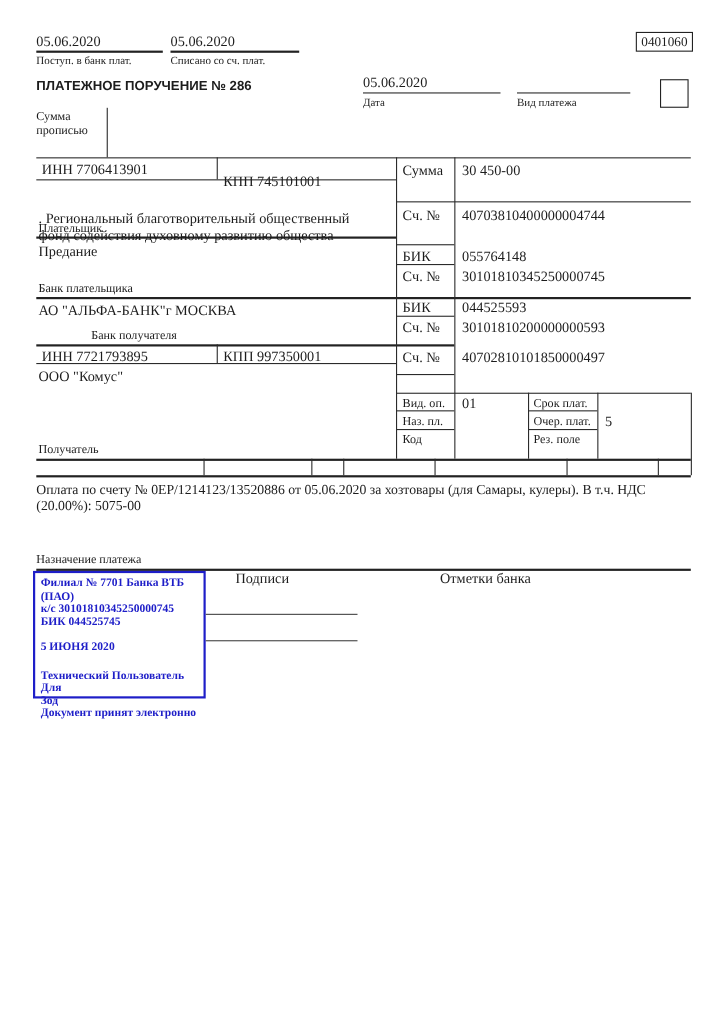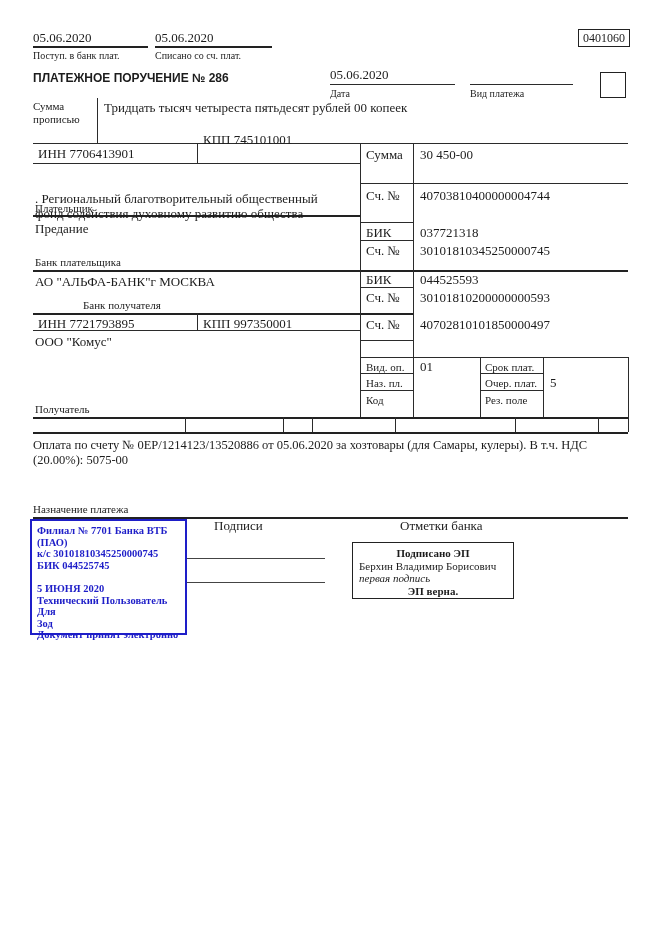--- a/index.html
+++ b/index.html
@@ -40,21 +40,20 @@
   <div class="abs title" style="left:33px;top:71px;">ПЛАТЕЖНОЕ ПОРУЧЕНИЕ № 286</div>
   <div class="abs val" style="left:330px;top:68px;">05.06.2020</div>
   <div class="hl" style="left:330px;top:84px;width:125px;"></div>
   <div class="abs lbl" style="left:330px;top:88px;">Дата</div>
   <div class="hl" style="left:470px;top:84px;width:103px;"></div>
   <div class="abs lbl" style="left:470px;top:88px;">Вид платежа</div>
   <div class="box" style="left:600px;top:72px;width:26px;height:26px;"></div>
 
   <div class="abs mlbl" style="left:33px;top:100px;width:56px;white-space:normal;line-height:13px;">Сумма прописью</div>
   <div class="vl" style="left:97px;top:98px;height:45px;"></div>
-  <div class="abs val" style="left:104px;top:101px;">Тридцать тысяч четыреста пятьдесят рублей 00 копеек</div>
 
   <div class="hl" style="left:33px;top:143px;width:595px;"></div>
   <div class="hl" style="left:33px;top:163px;width:327px;"></div>
   <div class="hl" style="left:360px;top:183px;width:268px;"></div>
   <div class="hl2" style="left:33px;top:215px;width:327px;"></div>
   <div class="hl" style="left:360px;top:222px;width:53px;"></div>
   <div class="hl" style="left:360px;top:240px;width:53px;"></div>
   <div class="hl2" style="left:33px;top:270px;width:595px;"></div>
   <div class="hl" style="left:360px;top:287px;width:53px;"></div>
   <div class="hl2" style="left:33px;top:313px;width:380px;"></div>
@@ -77,42 +76,42 @@
   <div class="vl" style="left:628px;top:357px;height:75px;"></div>
 
   <div class="vl" style="left:185px;top:417px;height:15px;"></div>
   <div class="vl" style="left:283px;top:417px;height:15px;"></div>
   <div class="vl" style="left:312px;top:417px;height:15px;"></div>
   <div class="vl" style="left:395px;top:417px;height:15px;"></div>
   <div class="vl" style="left:515px;top:417px;height:15px;"></div>
   <div class="vl" style="left:598px;top:417px;height:15px;"></div>
 
   <div class="abs val" style="left:38px;top:147px;">ИНН 7706413901</div>
-  <div class="abs val" style="left:203px;top:133px;">КПП 745101001</div>
+  <div class="abs val" style="left:203px;top:158px;">КПП 745101001</div>
   <div class="abs wrapval" style="left:35px;top:166px;width:310px;margin-top:25px;">. Региональный благотворительный общественный фонд содействия духовному развитию общества Предание</div>
   <div class="abs mlbl" style="left:35px;top:202px;">Плательщик</div>
 
   <div class="abs mlbl" style="left:35px;top:256px;">Банк плательщика</div>
 
   <div class="abs val" style="left:35px;top:275px;">АО "АЛЬФА-БАНК"г МОСКВА</div>
   <div class="abs mlbl" style="left:35px;top:299px;margin-left:48px;">Банк получателя</div>
 
   <div class="abs val" style="left:38px;top:317px;">ИНН 7721793895</div>
   <div class="abs val" style="left:203px;top:317px;">КПП 997350001</div>
   <div class="abs val" style="left:35px;top:335px;">ООО "Комус"</div>
   <div class="abs mlbl" style="left:35px;top:403px;">Получатель</div>
 
   <div class="abs val" style="left:366px;top:148px;">Сумма</div>
   <div class="abs val" style="left:420px;top:148px;">30 450-00</div>
 
   <div class="abs val" style="left:366px;top:189px;">Сч. №</div>
   <div class="abs val" style="left:420px;top:189px;">40703810400000004744</div>
 
   <div class="abs val" style="left:366px;top:226px;">БИК</div>
-  <div class="abs val" style="left:420px;top:226px;">037721318</div>
+  <div class="abs val" style="left:420px;top:226px;">055764148</div>
   <div class="abs val" style="left:366px;top:244px;">Сч. №</div>
   <div class="abs val" style="left:420px;top:244px;">30101810345250000745</div>
 
   <div class="abs val" style="left:366px;top:273px;">БИК</div>
   <div class="abs val" style="left:420px;top:273px;">044525593</div>
   <div class="abs val" style="left:366px;top:291px;">Сч. №</div>
   <div class="abs val" style="left:420px;top:291px;">30101810200000000593</div>
 
   <div class="abs val" style="left:366px;top:318px;">Сч. №</div>
   <div class="abs val" style="left:420px;top:318px;">40702810101850000497</div>
@@ -129,30 +128,24 @@
   <div class="abs" style="left:33px;top:438px;width:600px;font-size:12.5px;line-height:15px;">Оплата по счету № 0ЕР/1214123/13520886 от 05.06.2020 за хозтовары (для Самары, кулеры). В т.ч. НДС (20.00%): 5075-00</div>
 
   <div class="abs mlbl" style="left:33px;top:503px;">Назначение платежа</div>
   <div class="hl2" style="left:33px;top:517px;width:595px;"></div>
 
   <div class="abs stamp" style="left:30px;top:519px;width:157px;height:116px;">
     <div>Филиал № 7701 Банка ВТБ (ПАО)</div>
     <div>к/с 30101810345250000745</div>
     <div>БИК 044525745</div>
     <div style="margin-top:12px;">5 ИЮНЯ 2020</div>
-    <div style="">Технический Пользователь Для</div>
+    <div style="margin-top:14px;">Технический Пользователь Для</div>
     <div>Зод</div>
     <div>Документ принят электронно</div>
   </div>
 
   <div class="abs val" style="left:214px;top:519px;">Подписи</div>
   <div class="hl" style="left:187px;top:558px;width:138px;border-color:#444;"></div>
   <div class="hl" style="left:187px;top:582px;width:138px;border-color:#444;"></div>
 
   <div class="abs val" style="left:376px;top:519px;margin-left:24px;">Отметки банка</div>
-  <div class="epbox" style="left:352px;top:542px;width:162px;height:57px;">
-    <div class="b ctr">Подписано ЭП</div>
-    <div>Берхин Владимир Борисович</div>
-    <div class="it">первая подпись</div>
-    <div class="b ctr">ЭП верна.</div>
-  </div>
 
 </div>
 
 </body></html>

